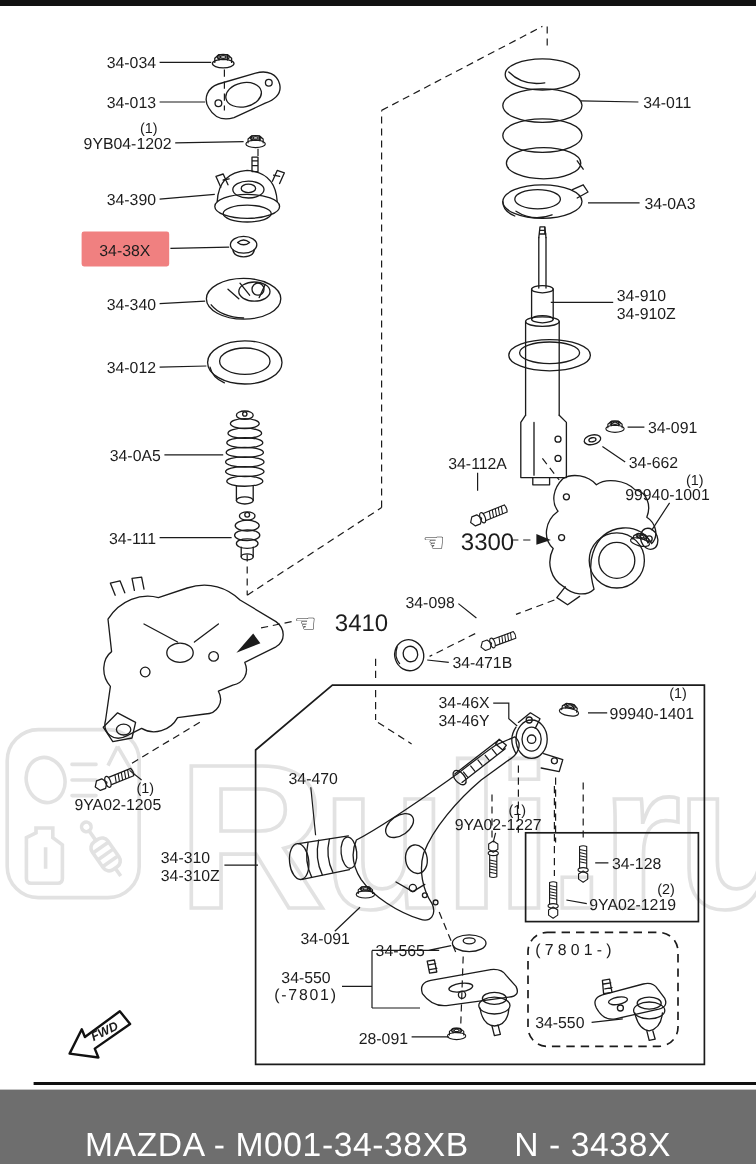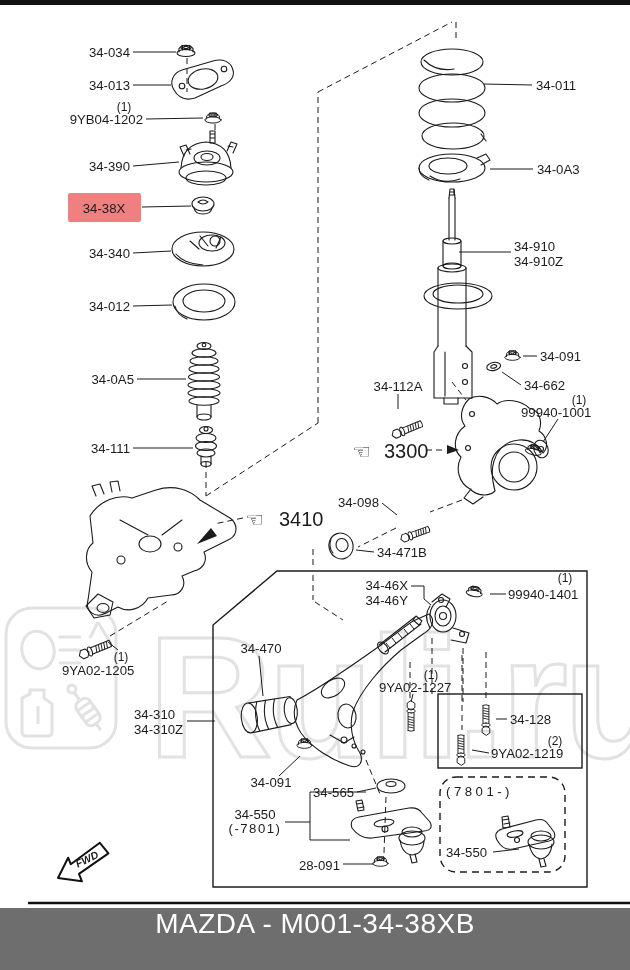--- a/index.html
+++ b/index.html
@@ -19,21 +19,21 @@
   .solidfill{fill:#1b1b1b;stroke:none;}
   .hl-rect{fill:var(--hl,#f08080);}
   .wm{stroke:var(--wm,#e2e2e2);fill:none;}
   .wm-text{
     font-weight:bold;fill:none;stroke:var(--wm,#e2e2e2);stroke-width:3;
     letter-spacing:-4px;
   }
   .footer{
     position:absolute;left:0;top:908px;width:630px;height:62px;
     background:var(--footer,#6e6e6e);
-    display:flex;align-items:flex-start;justify-content:center;gap:38px;
+    display:flex;align-items:flex-end;justify-content:center;gap:38px;
     color:#ffffff;font-size:28px;letter-spacing:0.5px;
   }
   .fwd-text{font-size:10.5px;font-weight:bold;font-style:italic;}
 </style>
 </head>
 <body>
 
 
 
 <svg width="630" height="908" viewBox="0 0 630 908">
@@ -363,16 +363,17 @@
       <text x="255" y="833" text-anchor="middle" font-size="13.2" letter-spacing="1.5">(-7801)</text>
       <text x="340" y="870" text-anchor="end" font-size="13.2">28-091</text>
       <text x="446" y="796" text-anchor="start" font-size="13.2" letter-spacing="3.5">(7801-)</text>
       <text x="446" y="857" text-anchor="start" font-size="13.2">34-550</text>
     </g>
 </svg>
 
 
 <div class="footer">
   <span>MAZDA - M001-34-38XB</span>
+  <span>N - 3438X</span>
 </div>
 
 
 
 
 </body></html>

